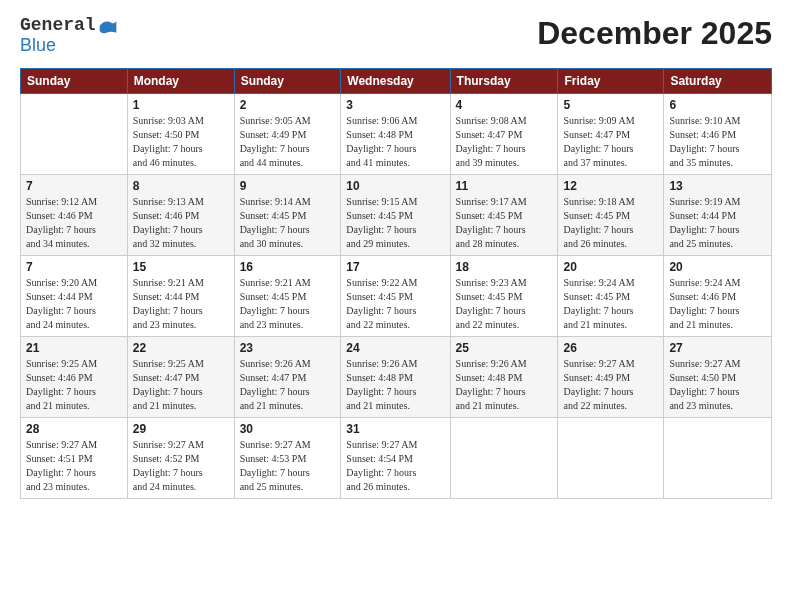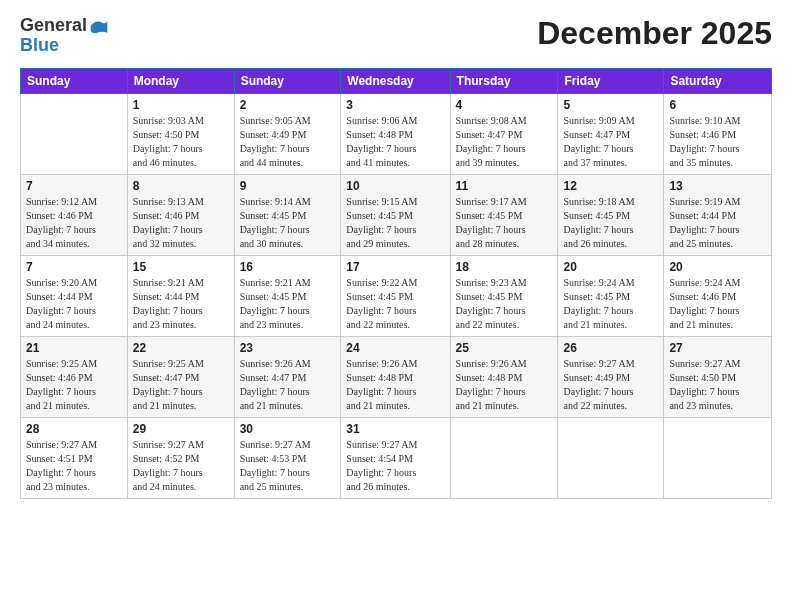--- a/index.html
+++ b/index.html
@@ -30,21 +30,21 @@
       flex-direction: column;
       line-height: 1.1;
     }
     .logo-general {
       font-size: 18px;
       font-weight: bold;
       color: #333;
     }
     .logo-blue {
       font-size: 18px;
-      font-weight: bold;
+      font-weight: normal;
       color: #2a7abf;
     }
     .logo-icon {
       width: 20px;
       height: 20px;
       margin-left: 2px;
     }
     .title-block {
       text-align: right;
     }
@@ -58,21 +58,21 @@
       font-size: 14px;
       color: #555;
       margin-top: 2px;
     }
     .calendar {
       width: 100%;
       border-collapse: collapse;
       font-size: 10.5px;
     }
     .calendar th {
-      background: #6d28d9;
+      background: #7f1d1d;
       color: #fff;
       font-weight: bold;
       font-size: 12px;
       padding: 5px 6px;
       text-align: left;
       border: 1px solid #2a6aaa;
     }
     .calendar td {
       border: 1px solid #ccc;
       vertical-align: top;
@@ -102,21 +102,21 @@
     }
   </style>
 </head>
 <body>
 
 <div class="page">
   <div class="header">
     <div class="logo">
       <div style="display:flex;align-items:center;">
         <div class="logo-text">
-          <span style="display:flex;align-items:center;">
+          <span style="display:flex;align-items:center;font-family:Liberation Mono, monospace;">
             <span class="logo-general">General</span>
             <svg class="logo-icon" viewBox="0 0 24 24" fill="#2a7abf">
               <path d="M2 12 Q8 4 16 8 Q20 10 22 6 L22 20 Q16 18 10 20 Q5 22 2 18 Z"></path>
             </svg>
           </span>
           <span class="logo-blue">Blue</span>
         </div>
       </div>
     </div>
     <div class="title-block">

